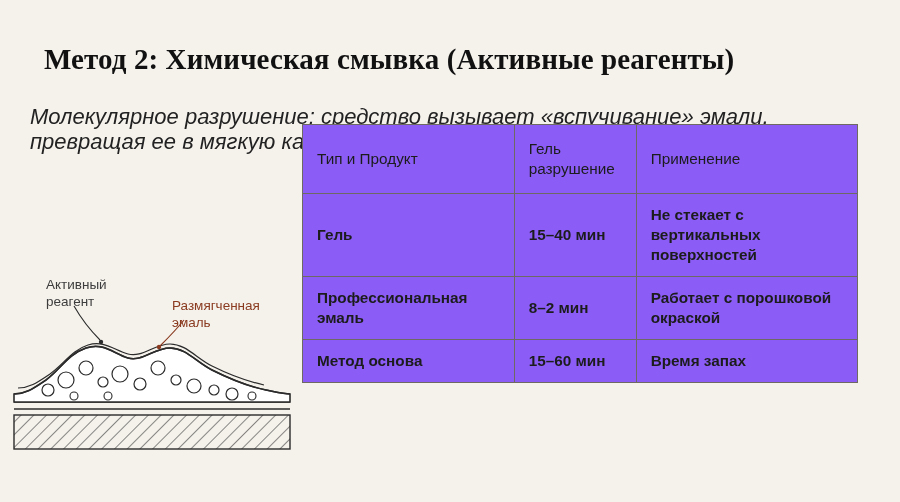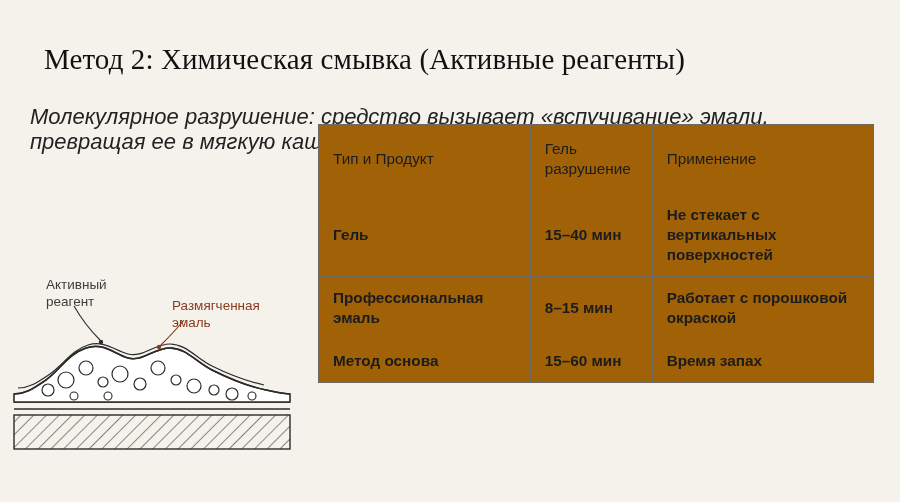--- a/index.html
+++ b/index.html
@@ -19,21 +19,21 @@
   .slide {
     position: absolute;
     inset: 0;
   }
 
   .title {
     position: absolute;
     left: 44px;
     top: 24px;
     font-family: "Liberation Serif", serif;
-    font-weight: normal;
+    font-weight: bold;
     font-size: 29px;
     letter-spacing: 0.1px;
     color: #111;
     white-space: nowrap;
   }
 
   .subtitle {
     position: absolute;
     left: 30px;
     top: 82px;
@@ -47,22 +47,21 @@
   
   .table-wrap {
     position: absolute;
     left: 302px;
     top: 124px;
     width: 556px;
   }
   table.data {
     border-collapse: collapse;
     width: 100%;
-    background: #a16207;
-    margin-left: 16px;
+    background: #8b5cf6;
   }
   table.data th,
   table.data td {
     border: 1px solid #6e6a63;
     padding: 11px 14px;
     text-align: left;
     vertical-align: middle;
     font-size: 15.3px;
     line-height: 20px;
     font-weight: bold;
@@ -185,21 +184,21 @@
         </tr>
       </thead>
       <tbody>
         <tr>
           <td>Гель</td>
           <td class="cell-time">15–40 мин</td>
           <td>Не стекает с вертикальных поверхностей</td>
         </tr>
         <tr>
           <td>Профессиональная эмаль</td>
-          <td class="cell-time">8–15 мин</td>
+          <td class="cell-time">8–2 мин</td>
           <td>Работает с порошковой окраской</td>
         </tr>
         <tr>
           <td>Метод основа</td>
           <td class="cell-time">15–60 мин</td>
           <td>Время запах</td>
         </tr>
       </tbody>
     </table>
   </div>

